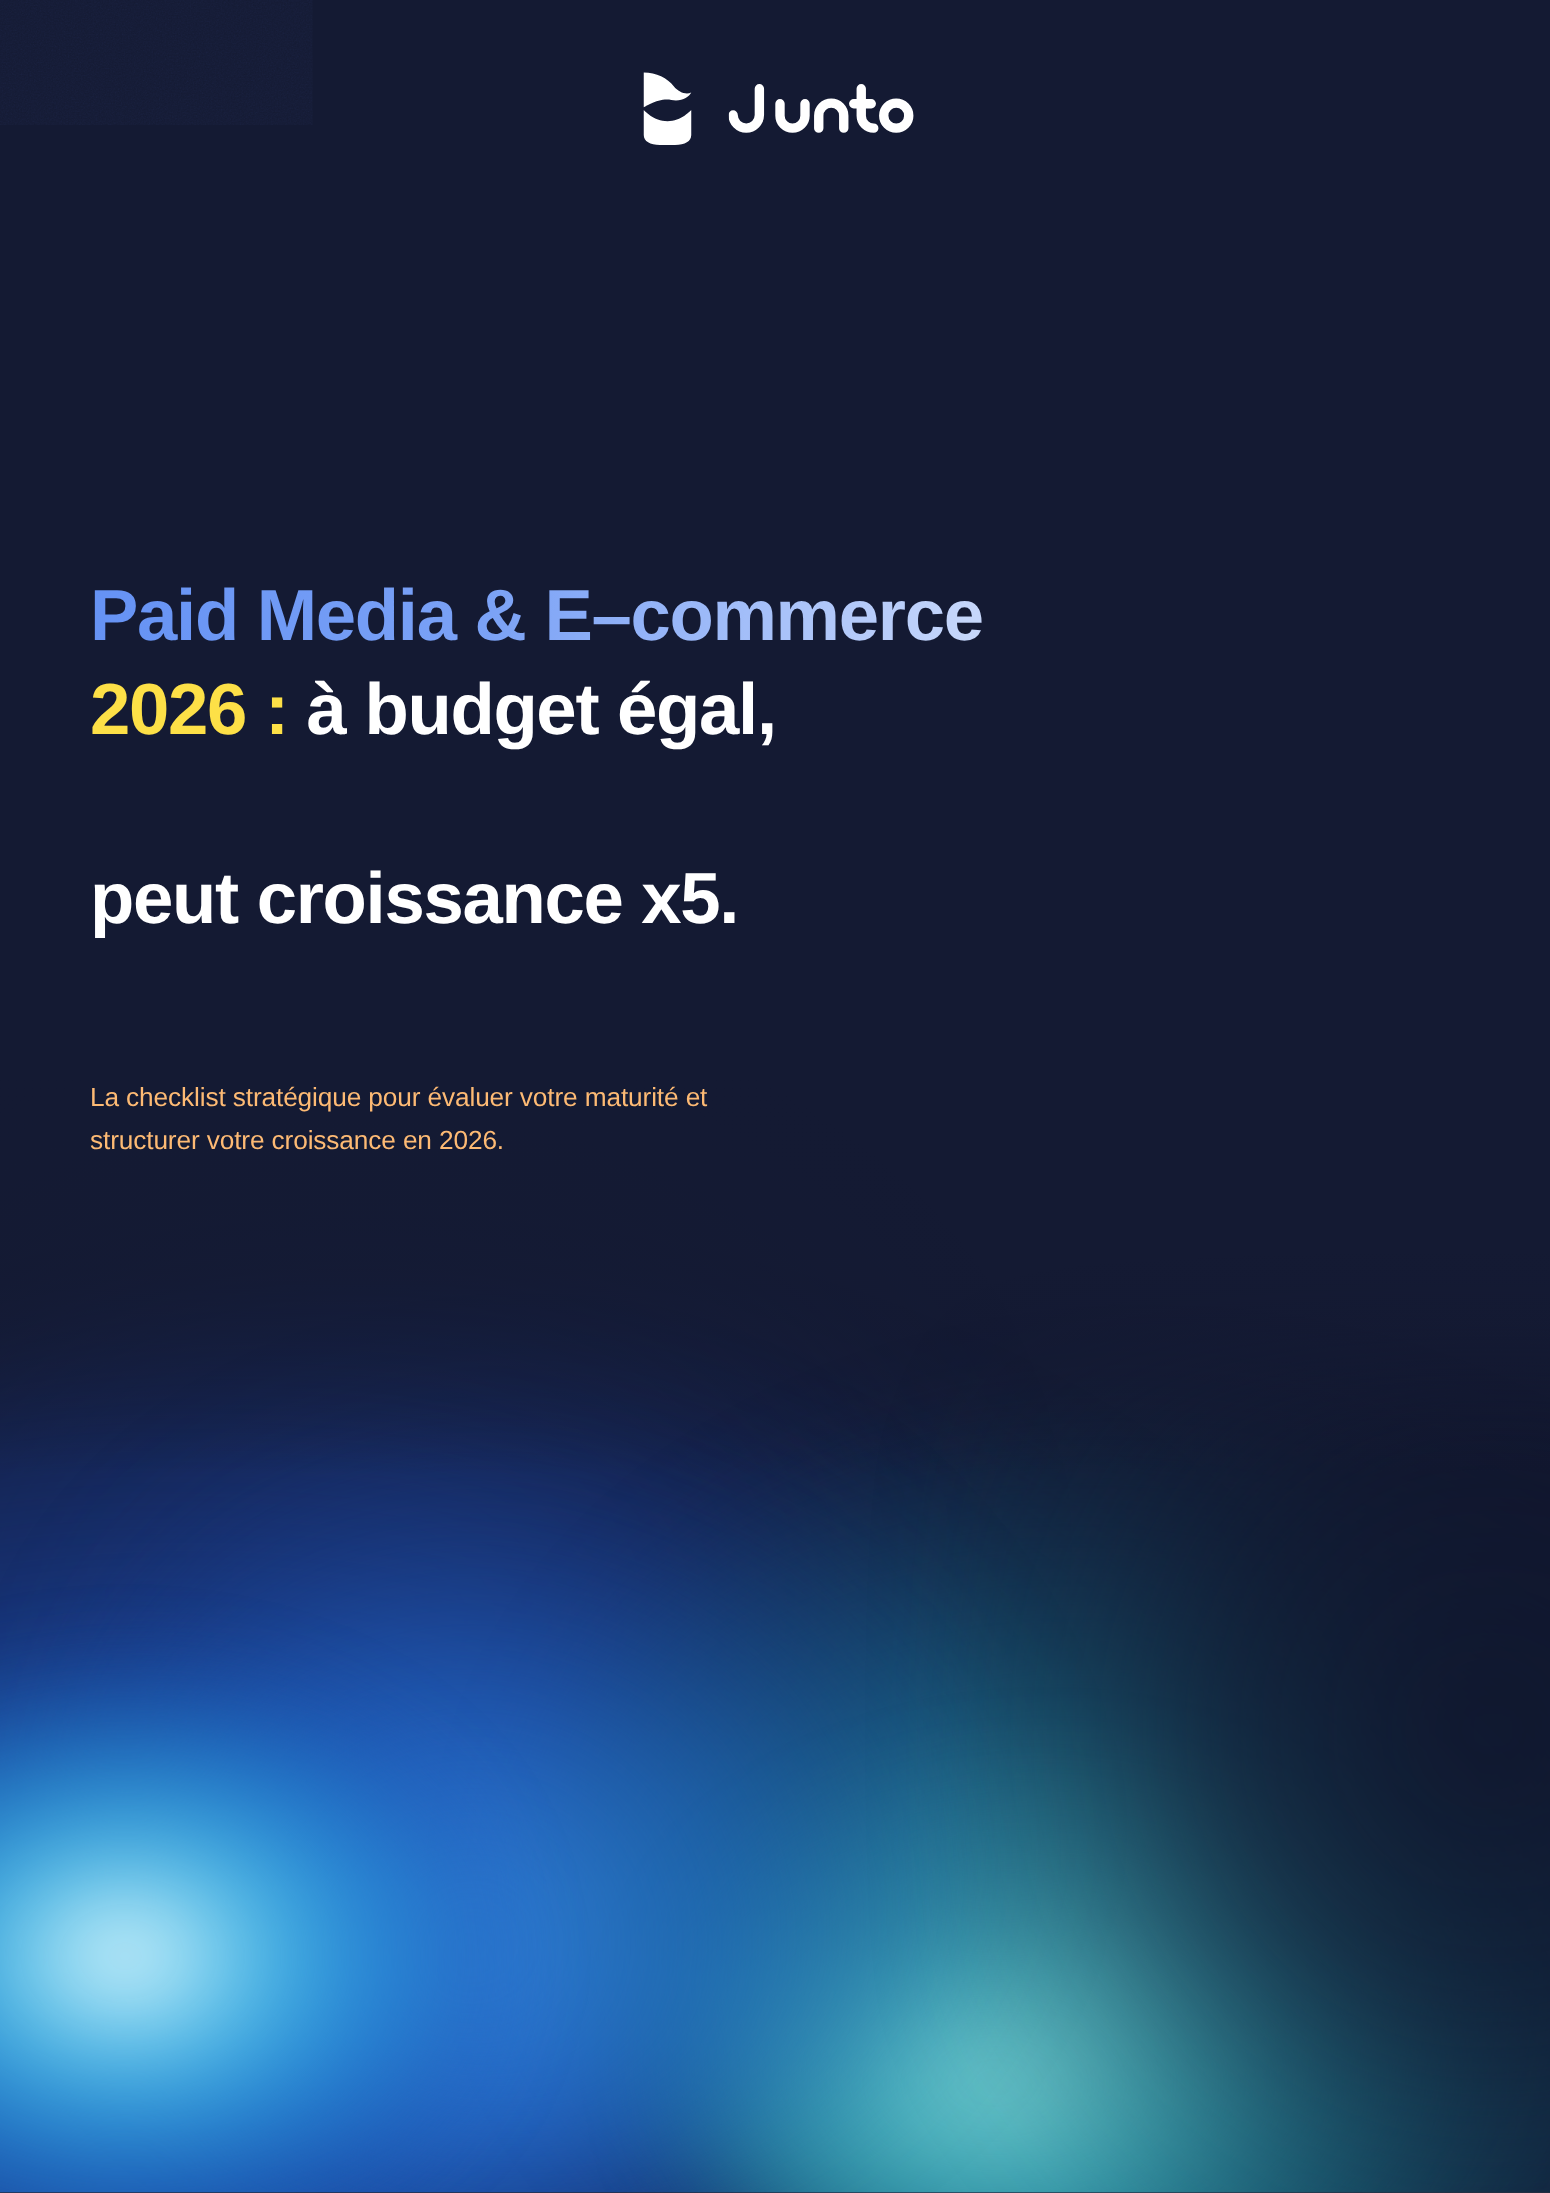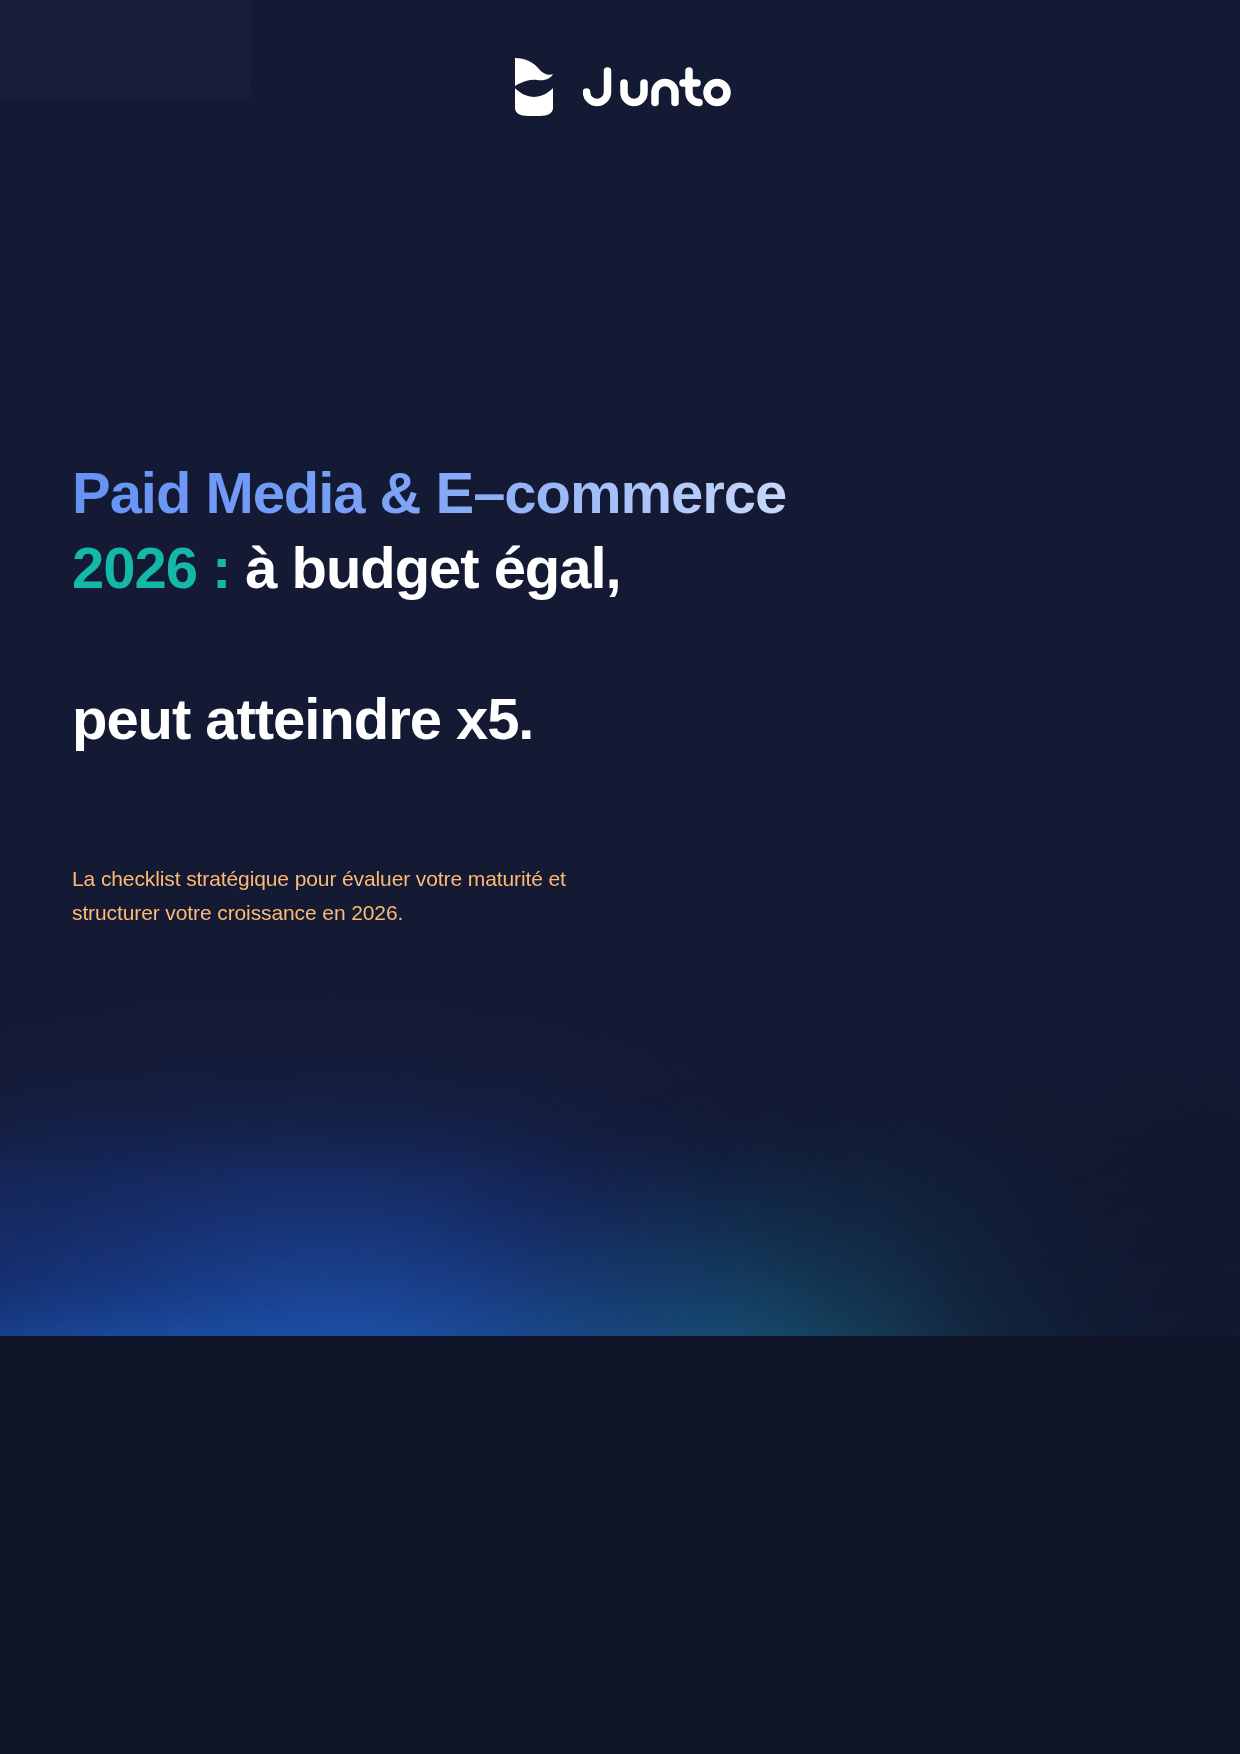--- a/index.html
+++ b/index.html
@@ -8,21 +8,21 @@
     background: #0f1429;
   }
   body {
     font-family: "Liberation Sans", sans-serif;
     -webkit-font-smoothing: antialiased;
   }
 
   .page {
     position: relative;
     width: 1240px;
-    height: 1336px;
+    height: 1754px;
     overflow: hidden;
     background: #141a33;
   }
 
   
   .bg-layer {
     position: absolute;
     inset: 0;
     overflow: hidden;
   }
@@ -191,21 +191,21 @@
   }
   .hl-accent {
     color: #6f9cf5;
     background: linear-gradient(95deg, #6592f4 0%, #7ba2f6 45%, #c8d8fb 100%);
     -webkit-background-clip: text;
     background-clip: text;
     -webkit-text-fill-color: transparent;
     color: transparent;
   }
   .hl-accent-solid {
-    color: #14b8a6;
+    color: #fde047;
   }
 
   .subtitle {
     position: absolute;
     left: 72px;
     top: 862px;
     width: 500px;
     margin: 0;
     font-size: 21px;
     line-height: 1.62;
@@ -262,19 +262,19 @@
 
           <circle cx="134" cy="31.5" r="10"></circle>
         </g>
       </svg>
     </div>
 
     <h1 class="headline">
       <span class="hl-accent">Paid Media &amp; E–commerce</span><br>
       <span class="hl-accent-solid">2026 :</span><span> à budget égal,</span><br>
       <br>
-      <span>peut atteindre x5.</span>
+      <span>peut croissance x5.</span>
     </h1>
 
     <p class="subtitle">La checklist stratégique pour évaluer votre maturité et structurer votre croissance en 2026.</p>
 
   </div>
 </div>
 
 </body></html>

